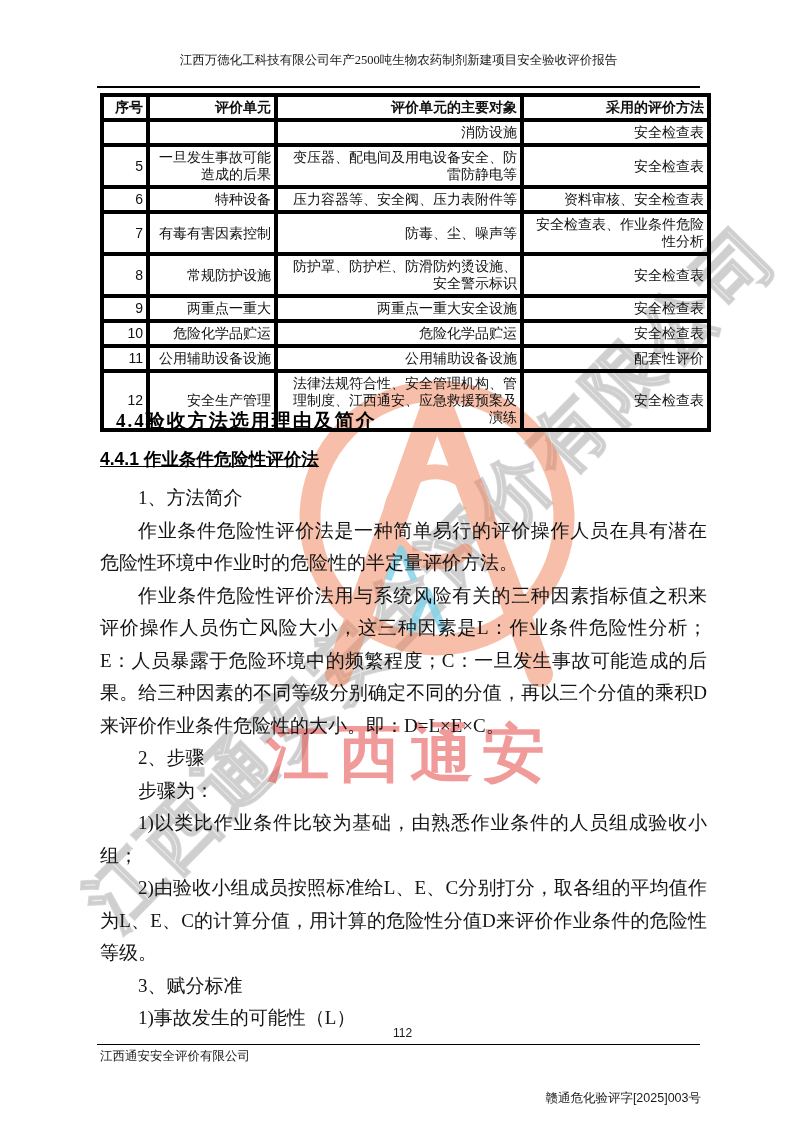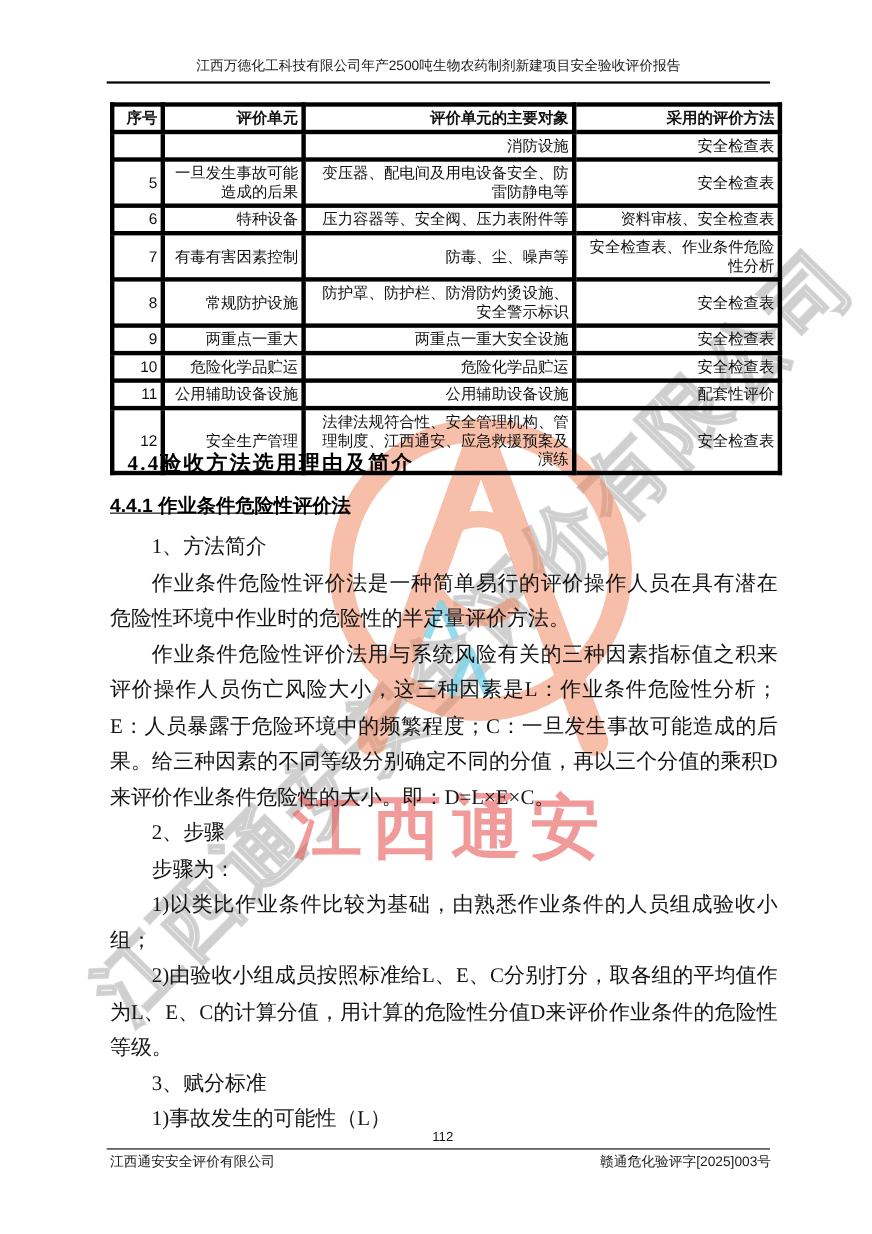--- a/index.html
+++ b/index.html
@@ -23,22 +23,22 @@
   .wm-red {
     position:absolute; left:266px; top:722px;
     font-family:"Liberation Sans", sans-serif; font-weight:bold;
     font-size:63px; letter-spacing:9px; line-height:1;
     color:var(--red, #e85252); opacity:0.58;
   }
   
   .content { position:absolute; inset:0; z-index:2; }
   .doc-header {
     position:absolute; top:52px; left:97px; width:603px;
-    text-align:center; font-size:12.5px; font-family:Liberation Sans, sans-serif;
-    padding-bottom:5px; border-bottom:2px solid #000;
+    text-align:center; font-size:12.5px; font-family:Liberation Serif, serif;
+    padding-bottom:17px; border-bottom:2px solid #000;
   }
   table.eval {
     position:absolute; top:93px; left:100px; width:607px;
     border-collapse:collapse; table-layout:fixed;
     font-family:"Liberation Sans", sans-serif; font-size:14px; color:#111;
   }
   table.eval td, table.eval th {
     border:4px solid #000000; text-align:right; vertical-align:middle;
     line-height:17px; padding:2px 3px; font-weight:normal; word-break:break-all;margin-left:43px;
   }
@@ -64,21 +64,21 @@
   }
   .footer-rule {
     position:absolute; top:1044px; left:97px; width:603px;
     border-top:1.5px solid #000;
   }
   .footer-left {
     position:absolute; top:1048px; left:100px; font-size:12.5px;
     font-family:"Liberation Sans", sans-serif;
   }
   .footer-right {
-    position:absolute; top:1048px; right:92px; font-size:12.5px;
+    position:absolute; top:1090px; right:92px; font-size:12.5px;
     font-family:"Liberation Sans", sans-serif;
     text-align:right;
   }
 </style>
 </head>
 <body>
 
 <div class="page" style="--red: #e85252; --logo: #f08055; --blue: #7ed3ea;">
 
   <div class="wm-layer">

